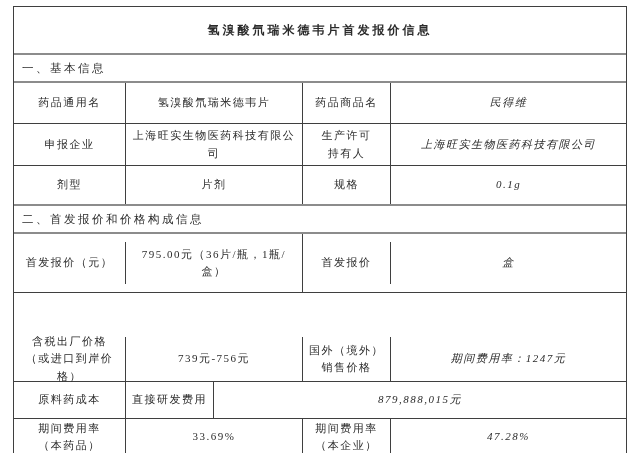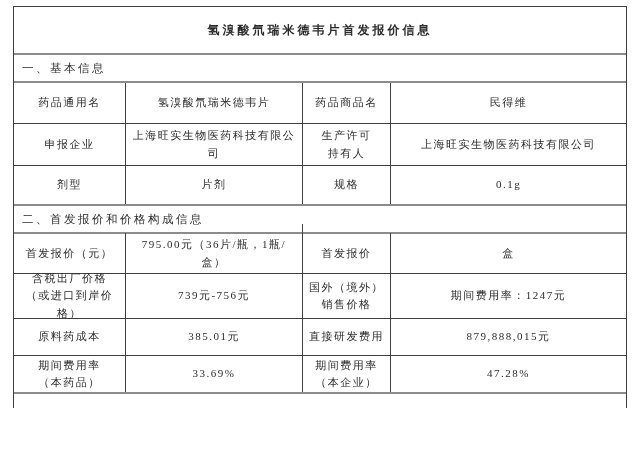--- a/index.html
+++ b/index.html
@@ -61,27 +61,27 @@
     text-align: center;
     font-size: 11px;
     letter-spacing: 1.5px;
     line-height: 1.55;
     white-space: pre-line;
     padding: 12px 4px;
   }
   .c1 { width: 112px; border-right: 1px solid #3f3f3f; }
   .c2 { width: 177px; border-right: 1px solid #3f3f3f; }
   .c3 { width: 88px;  border-right: 1px solid #3f3f3f; }
-  .c4 { flex: 1; }
+  .c4 { flex: 1; font-style: italic; }
 
   .h-r1 { height: 41px; }
   .h-r2 { height: 42px; }
   .h-r3 { height: 40px; }
-  .h-r4 { height: 40px; align-items: center; }
-  .h-r5 { height: 45px; }
+  .h-r4 { height: 59px; align-items: center; }
+  .h-r5 { height: 45px; margin-top: 44px; }
   .h-r6 { height: 37px; }
   .h-r7 { height: 38px; }
   .h-partial { height: 14px; }
 </style>
 </head>
 <body>
 
 <div class="page">
   <div class="table">
 
@@ -130,21 +130,20 @@
       <div class="cell c1">含税出厂价格
 （或进口到岸价格）</div>
       <div class="cell c2">739元-756元</div>
       <div class="cell c3">国外（境外）
 销售价格</div>
       <div class="cell c4">期间费用率：1247元</div>
     </div>
 
     <div class="row h-r6">
       <div class="cell c1">原料药成本</div>
-      <div class="cell c2">385.01元</div>
       <div class="cell c3">直接研发费用</div>
       <div class="cell c4">879,888,015元</div>
     </div>
 
     <div class="row h-r7 thick">
       <div class="cell c1">期间费用率
 （本药品）</div>
       <div class="cell c2">33.69%</div>
       <div class="cell c3">期间费用率
 （本企业）</div>

